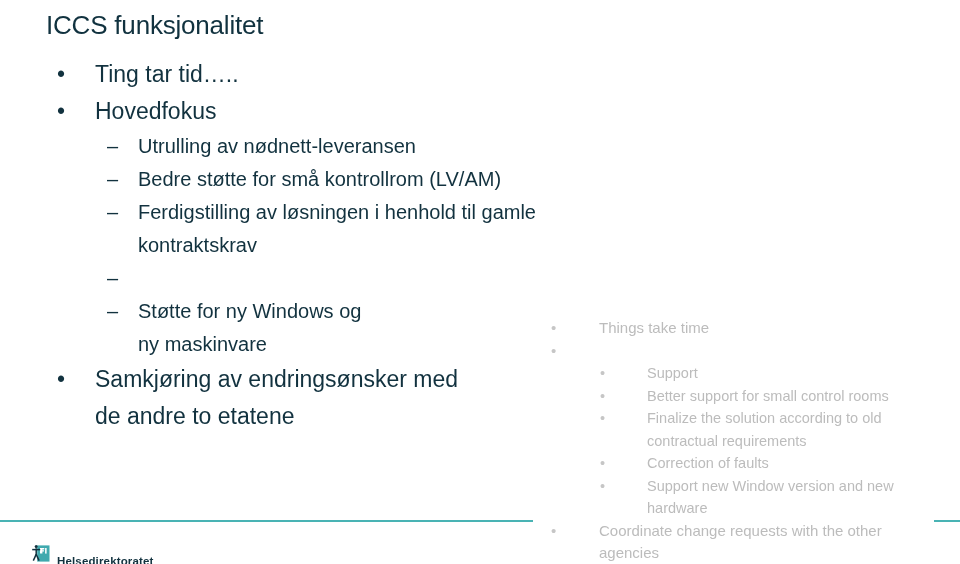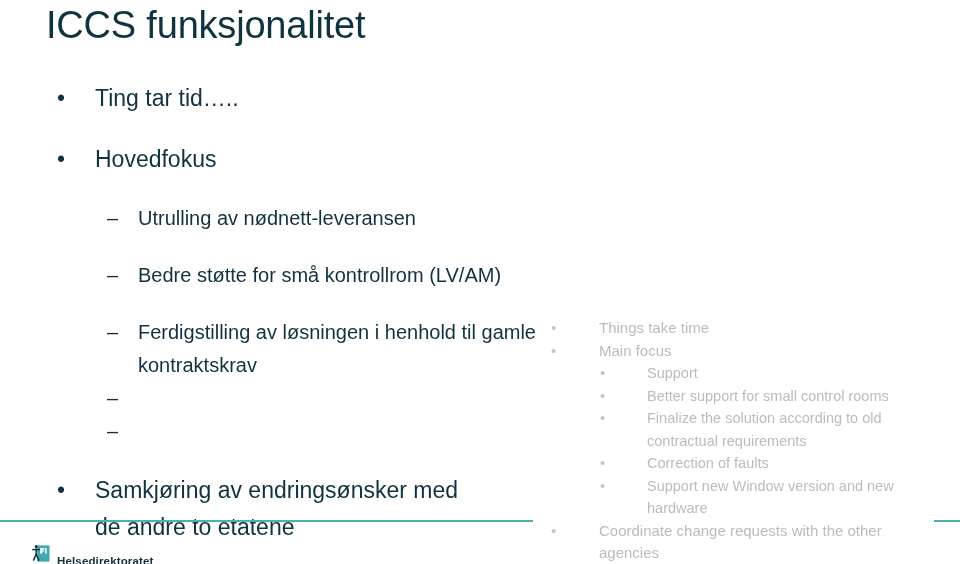--- a/index.html
+++ b/index.html
@@ -20,21 +20,21 @@
     position: absolute;
     inset: 0;
     background: #ffffff;
   }
 
   
   .slide-title {
     position: absolute;
     left: 46px;
     top: 2px;
-    font-size: 38px;
+    font-size: 26px;
     line-height: 46px;
     color: #11323f;
     font-weight: 400;
     letter-spacing: -0.2px;
     white-space: nowrap;
   }
 
   
   .no-body {
     position: absolute;
@@ -70,21 +70,21 @@
   }
   .no-row.lvl2 .mk {
     position: absolute;
     left: 107px;
     top: 0;
     width: 18px;
     font-size: 20px;
     line-height: 33px;
     color: #12323f;
   }
-  .no-row .tx { display: block; margin-top: 24px; }
+  .no-row .tx { display: block; }
   .no-row.wrap2 .tx { white-space: pre-line; }
 
   
   .en-body {
     position: absolute;
     left: 0;
     top: 317px;
     width: 960px;
   }
   .en-row {
@@ -191,36 +191,37 @@
       </div>
       <div class="no-row lvl2">
         <span class="mk">–</span>
         <span class="tx">Ferdigstilling av løsningen i henhold til gamle kontraktskrav</span>
       </div>
       <div class="no-row lvl2">
         <span class="mk">–</span>
       </div>
       <div class="no-row lvl2 wrap2">
         <span class="mk">–</span>
+        <span class="tx">Støtte for ny Windows og
+ny maskinvare</span>
       </div>
       <div class="no-row lvl1 wrap2">
         <span class="mk">•</span>
         <span class="tx">Samkjøring av endringsønsker med
 de andre to etatene</span>
       </div>
     </div>
 
   <div class="en-body">
       <div class="en-row lvl1">
         <span class="mk">•</span>
         <span class="tx">Things take time</span>
       </div>
       <div class="en-row lvl1">
         <span class="mk">•</span>
-        <span class="tx">Main focus</span>
       </div>
       <div class="en-row lvl2">
         <span class="mk">•</span>
         <span class="tx">Support</span>
       </div>
       <div class="en-row lvl2">
         <span class="mk">•</span>
         <span class="tx">Better support for small control rooms</span>
       </div>
       <div class="en-row lvl2 wrap2">

